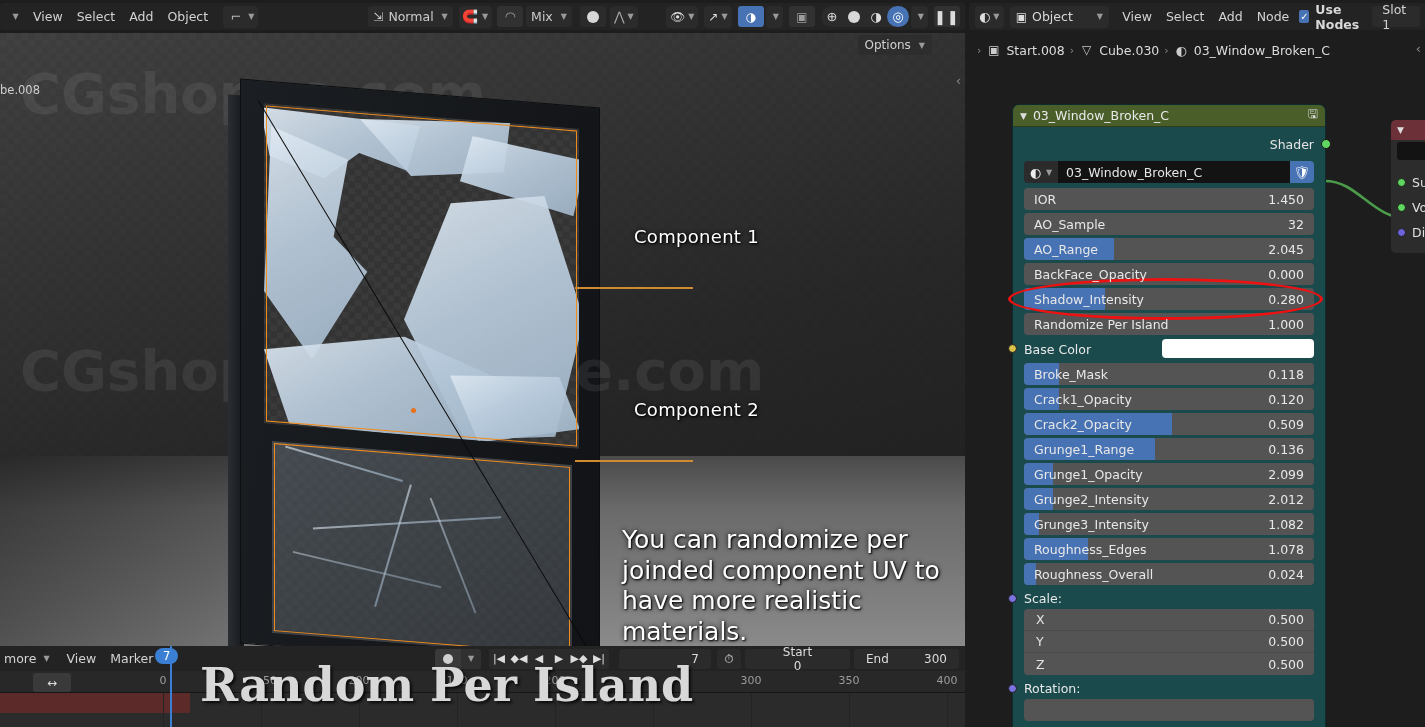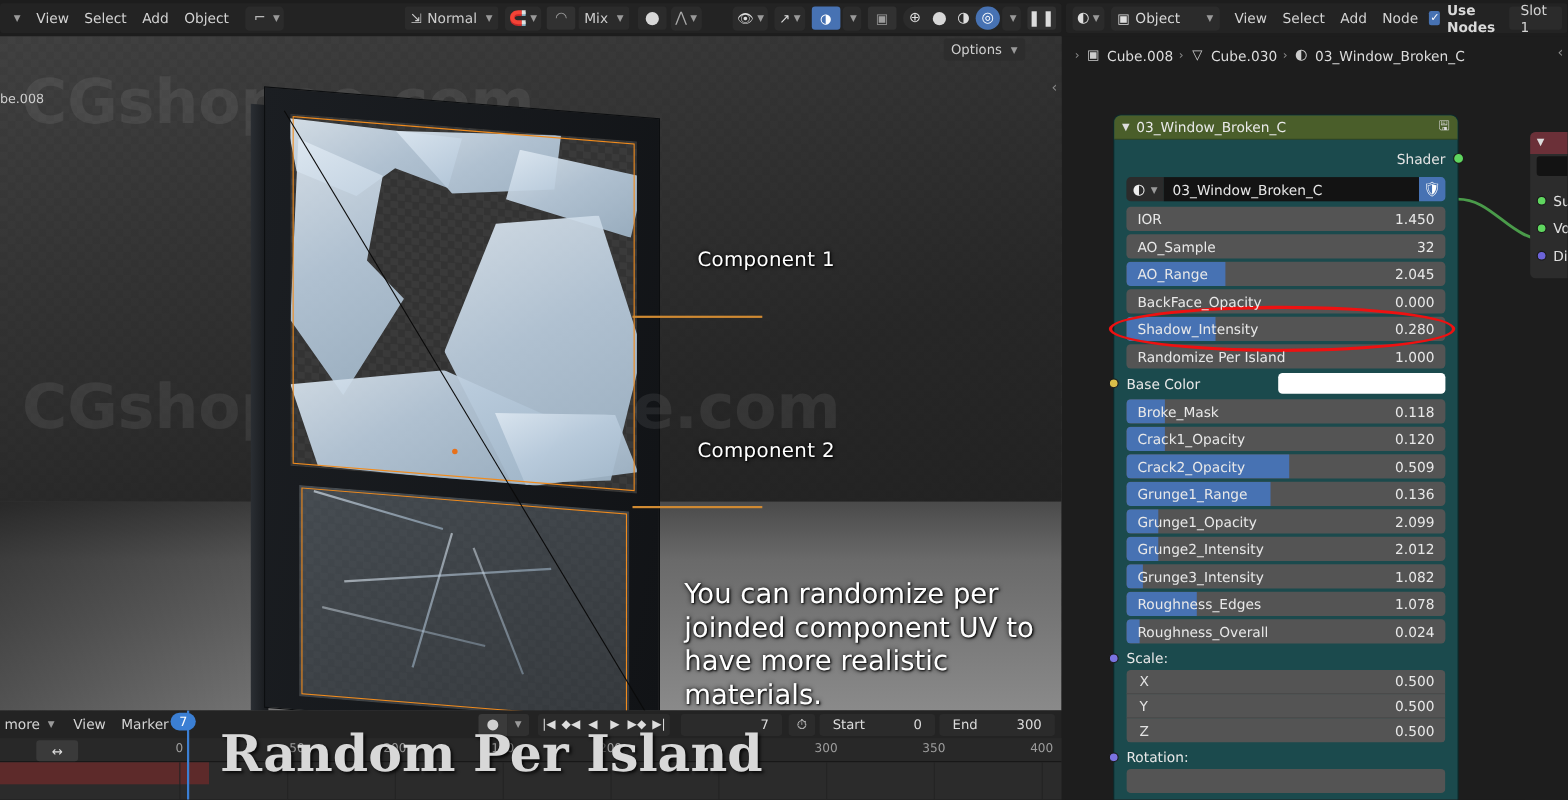--- a/index.html
+++ b/index.html
@@ -454,21 +454,21 @@
     <div class="anno-line" style="left:575px; top:427px; width:118px;"></div>
 
     <div id="tip-text">You can randomize per joinded component UV to have more realistic materials.</div>
   </div>
 
   <div id="shader-editor">
 
     <div id="breadcrumb">
       <span class="bc-sep">›</span>
       <span class="bc-ico" style="color:#ccc;font-size:12px;">▣</span>
-      <span>Cube.008</span>
+      <span>Start.008</span>
       <span class="bc-sep">›</span>
       <span class="bc-ico" style="color:#ccc;font-size:12px;">▽</span>
       <span>Cube.030</span>
       <span class="bc-sep">›</span>
       <span class="bc-ico" style="color:#ccc;font-size:13px;">◐</span>
       <span>03_Window_Broken_C</span>
     </div>
     <div id="bc-collapse">‹</div>
 
     <svg class="noodle" style="left:350px; top:100px; width:110px; height:130px;" viewBox="0 0 110 130">
@@ -668,21 +668,21 @@
         <div class="b">▶◆</div>
         <div class="b">▶|</div>
       </div>
       <div style="width:10px"></div>
       <div class="fld" style="width:92px;justify-content:flex-end;padding-right:12px;">7</div>
       <div style="width:6px"></div>
       <div class="fld" style="width:24px;background:#2b2b2b;">
           <span>⏱</span>
         </div>
       <div style="width:4px"></div>
-      <div class="fld" style="width:105px;justify-content:space-between;padding:0 12px;">
+      <div class="fld" style="width:105px;justify-content:center;padding:0 12px;flex-direction:column;">
         <span>Start</span>
         <span>0</span>
       </div>
       <div style="width:4px"></div>
       <div class="fld" style="width:105px;justify-content:space-between;padding:0 12px;">
         <span>End</span>
         <span>300</span>
       </div>
       <div style="width:6px"></div>
     </div>

